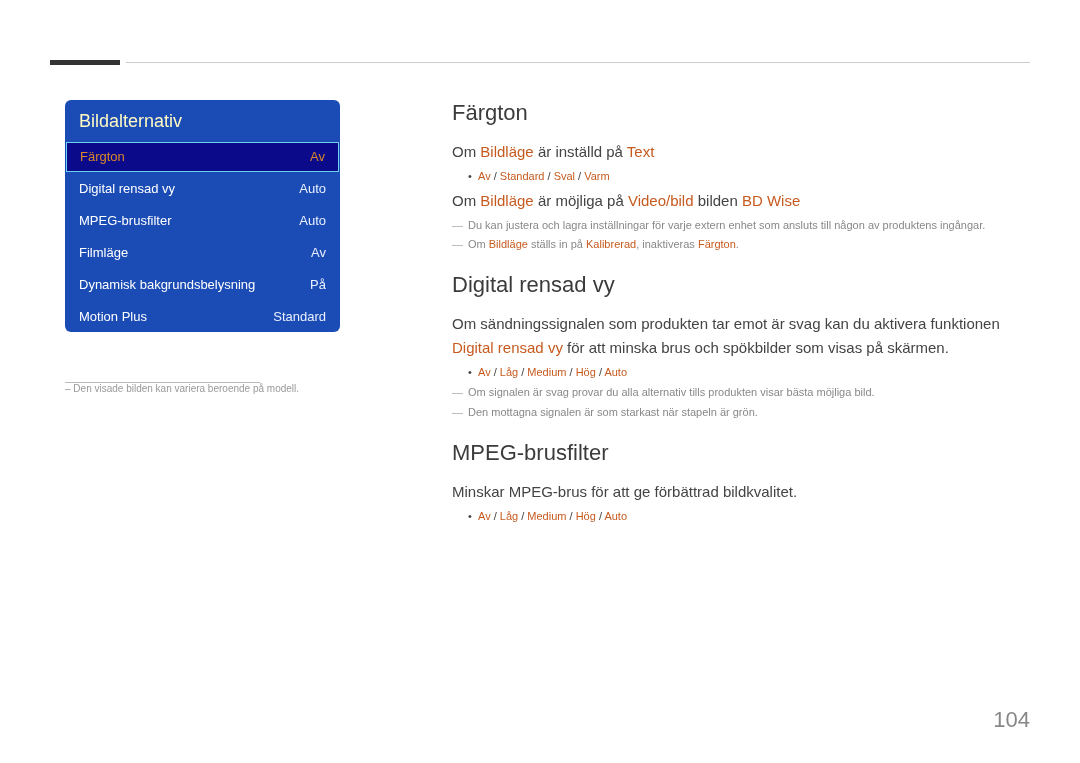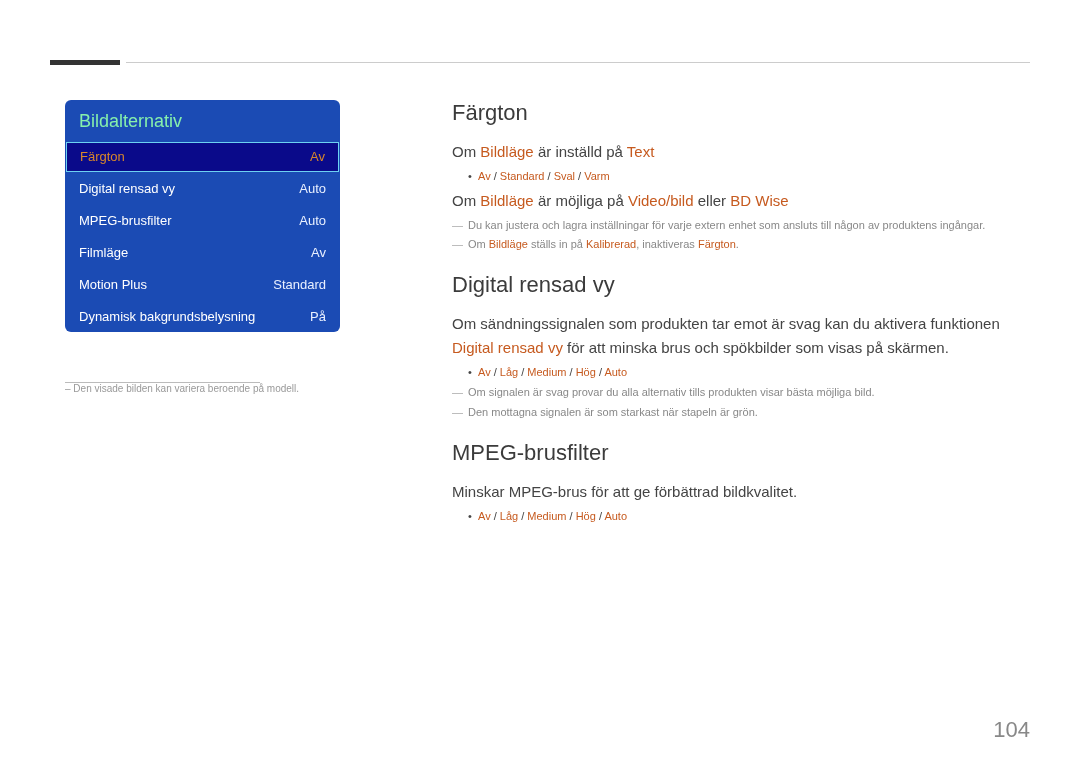--- a/index.html
+++ b/index.html
@@ -4,21 +4,21 @@
 <style>
   * { box-sizing: border-box; margin: 0; padding: 0; }
   body { font-family: Arial, Helvetica, sans-serif; background: #fff; width: 1080px; height: 763px; position: relative; color: #333; }
 
   .top-bar { position: absolute; top: 60px; left: 50px; width: 70px; height: 5px; background: #333; }
   .top-hr { position: absolute; top: 62px; left: 126px; right: 50px; border-top: 1px solid #ccc; }
 
   .left-col { position: absolute; top: 100px; left: 65px; width: 275px; }
 
   .menu-panel { background: #1b4bb4; border-radius: 6px; overflow: hidden; color: #fff; font-size: 13px; }
-  .menu-header { padding: 11px 14px 10px 14px; font-size: 18px; color: #86efac; }
+  .menu-header { padding: 11px 14px 10px 14px; font-size: 18px; color: #fef9c3; }
   .menu-row { display: flex; justify-content: space-between; align-items: center; padding: 8px 14px; border-top: 1px solid rgba(255,255,255,0.0); }
   .menu-row.selected { background: #0a0a8a; color: #e27a3a; border: 1px solid #6dd1f2; margin: 0 1px; padding: 6px 13px 7px 13px;}
   .menu-row.selected .menu-label, .menu-row.selected .menu-value { color: #d9872a; }
   .menu-row .menu-label { color: #fff; }
   .menu-row .menu-value { color: #e9f0ff; }
 
   .left-hr { border-top: 1px solid #bbb; margin-top: 50px; width: 195px; }
   .left-note { font-size: 10px; color: #999; }
 
   .main-col { position: absolute; top: 100px; left: 452px; right: 50px; }
@@ -28,21 +28,21 @@
 
   .body-text { font-size: 15px; color: #444; line-height: 1.6; margin-bottom: 4px; }
   .hl { color: #c65a1f; }
   .bullet-line { font-size: 11px; color: #444; line-height: 1.6; position: relative; padding-left: 26px; margin-bottom: 3px; }
   .bullet-line::before { content: "•"; position: absolute; left: 16px; color: #444; }
   .bullet-line .hl { color: #c65a1f; }
   .dash-line { font-size: 11px; color: #888; line-height: 1.6; position: relative; padding-left: 16px; margin-bottom: 2px; }
   .dash-line::before { content: "―"; position: absolute; left: 0px; color: #aaa; font-size: 11px; }
   .dash-line .hl { color: #c65a1f; }
 
-  .page-num { position: absolute; right: 50px; bottom: 20px; font-size: 22px; color: #888; }
+  .page-num { position: absolute; right: 50px; bottom: 30px; font-size: 22px; color: #888; }
 </style>
 </head>
 <body>
 
 <div class="top-bar"></div>
 <div class="top-hr"></div>
 
 <div class="left-col">
   <div class="menu-panel">
     <div class="menu-header">Bildalternativ</div>
@@ -57,46 +57,46 @@
     </div>
     <div class="menu-row">
       <span class="menu-label">MPEG-brusfilter</span>
       <span class="menu-value">Auto</span>
     </div>
     <div class="menu-row">
       <span class="menu-label">Filmläge</span>
       <span class="menu-value">Av</span>
     </div>
     <div class="menu-row">
+      <span class="menu-label">Dynamisk bakgrundsbelysning</span>
+      <span class="menu-value">På</span>
+    </div>
+    <div class="menu-row">
       <span class="menu-label">Motion Plus</span>
       <span class="menu-value">Standard</span>
-    </div>
-    <div class="menu-row">
-      <span class="menu-label">Dynamisk bakgrundsbelysning</span>
-      <span class="menu-value">På</span>
     </div>
   </div>
 
   <div class="left-hr"></div>
   <div class="left-note">– <span>Den visade bilden kan variera beroende på modell.</span></div>
 </div>
 
 <div class="main-col">
 
   <div class="section-head first">Färgton</div>
 
   <div class="body-text">
     <span>Om </span><span class="hl">Bildläge</span><span> är inställd på </span><span class="hl">Text</span>
   </div>
   <div class="bullet-line">
     <span class="hl">Av</span> / <span class="hl">Standard</span> / <span class="hl">Sval</span> / <span class="hl">Varm</span>
   </div>
 
   <div class="body-text">
-    <span>Om </span><span class="hl">Bildläge</span><span> är möjliga på </span><span class="hl">Video/bild</span><span> eller </span><span class="hl">BD Wise</span>
+    <span>Om </span><span class="hl">Bildläge</span><span> är möjliga på </span><span class="hl">Video/bild</span><span> bilden </span><span class="hl">BD Wise</span>
   </div>
 
   <div class="dash-line">
     <span>Du kan justera och lagra inställningar för varje extern enhet som ansluts till någon av produktens ingångar.</span>
   </div>
   <div class="dash-line">
     <span>Om </span><span class="hl">Bildläge</span><span> ställs in på </span><span class="hl">Kalibrerad</span><span>, inaktiveras </span><span class="hl">Färgton</span><span>.</span>
   </div>
 
   <div class="section-head">Digital rensad vy</div>

